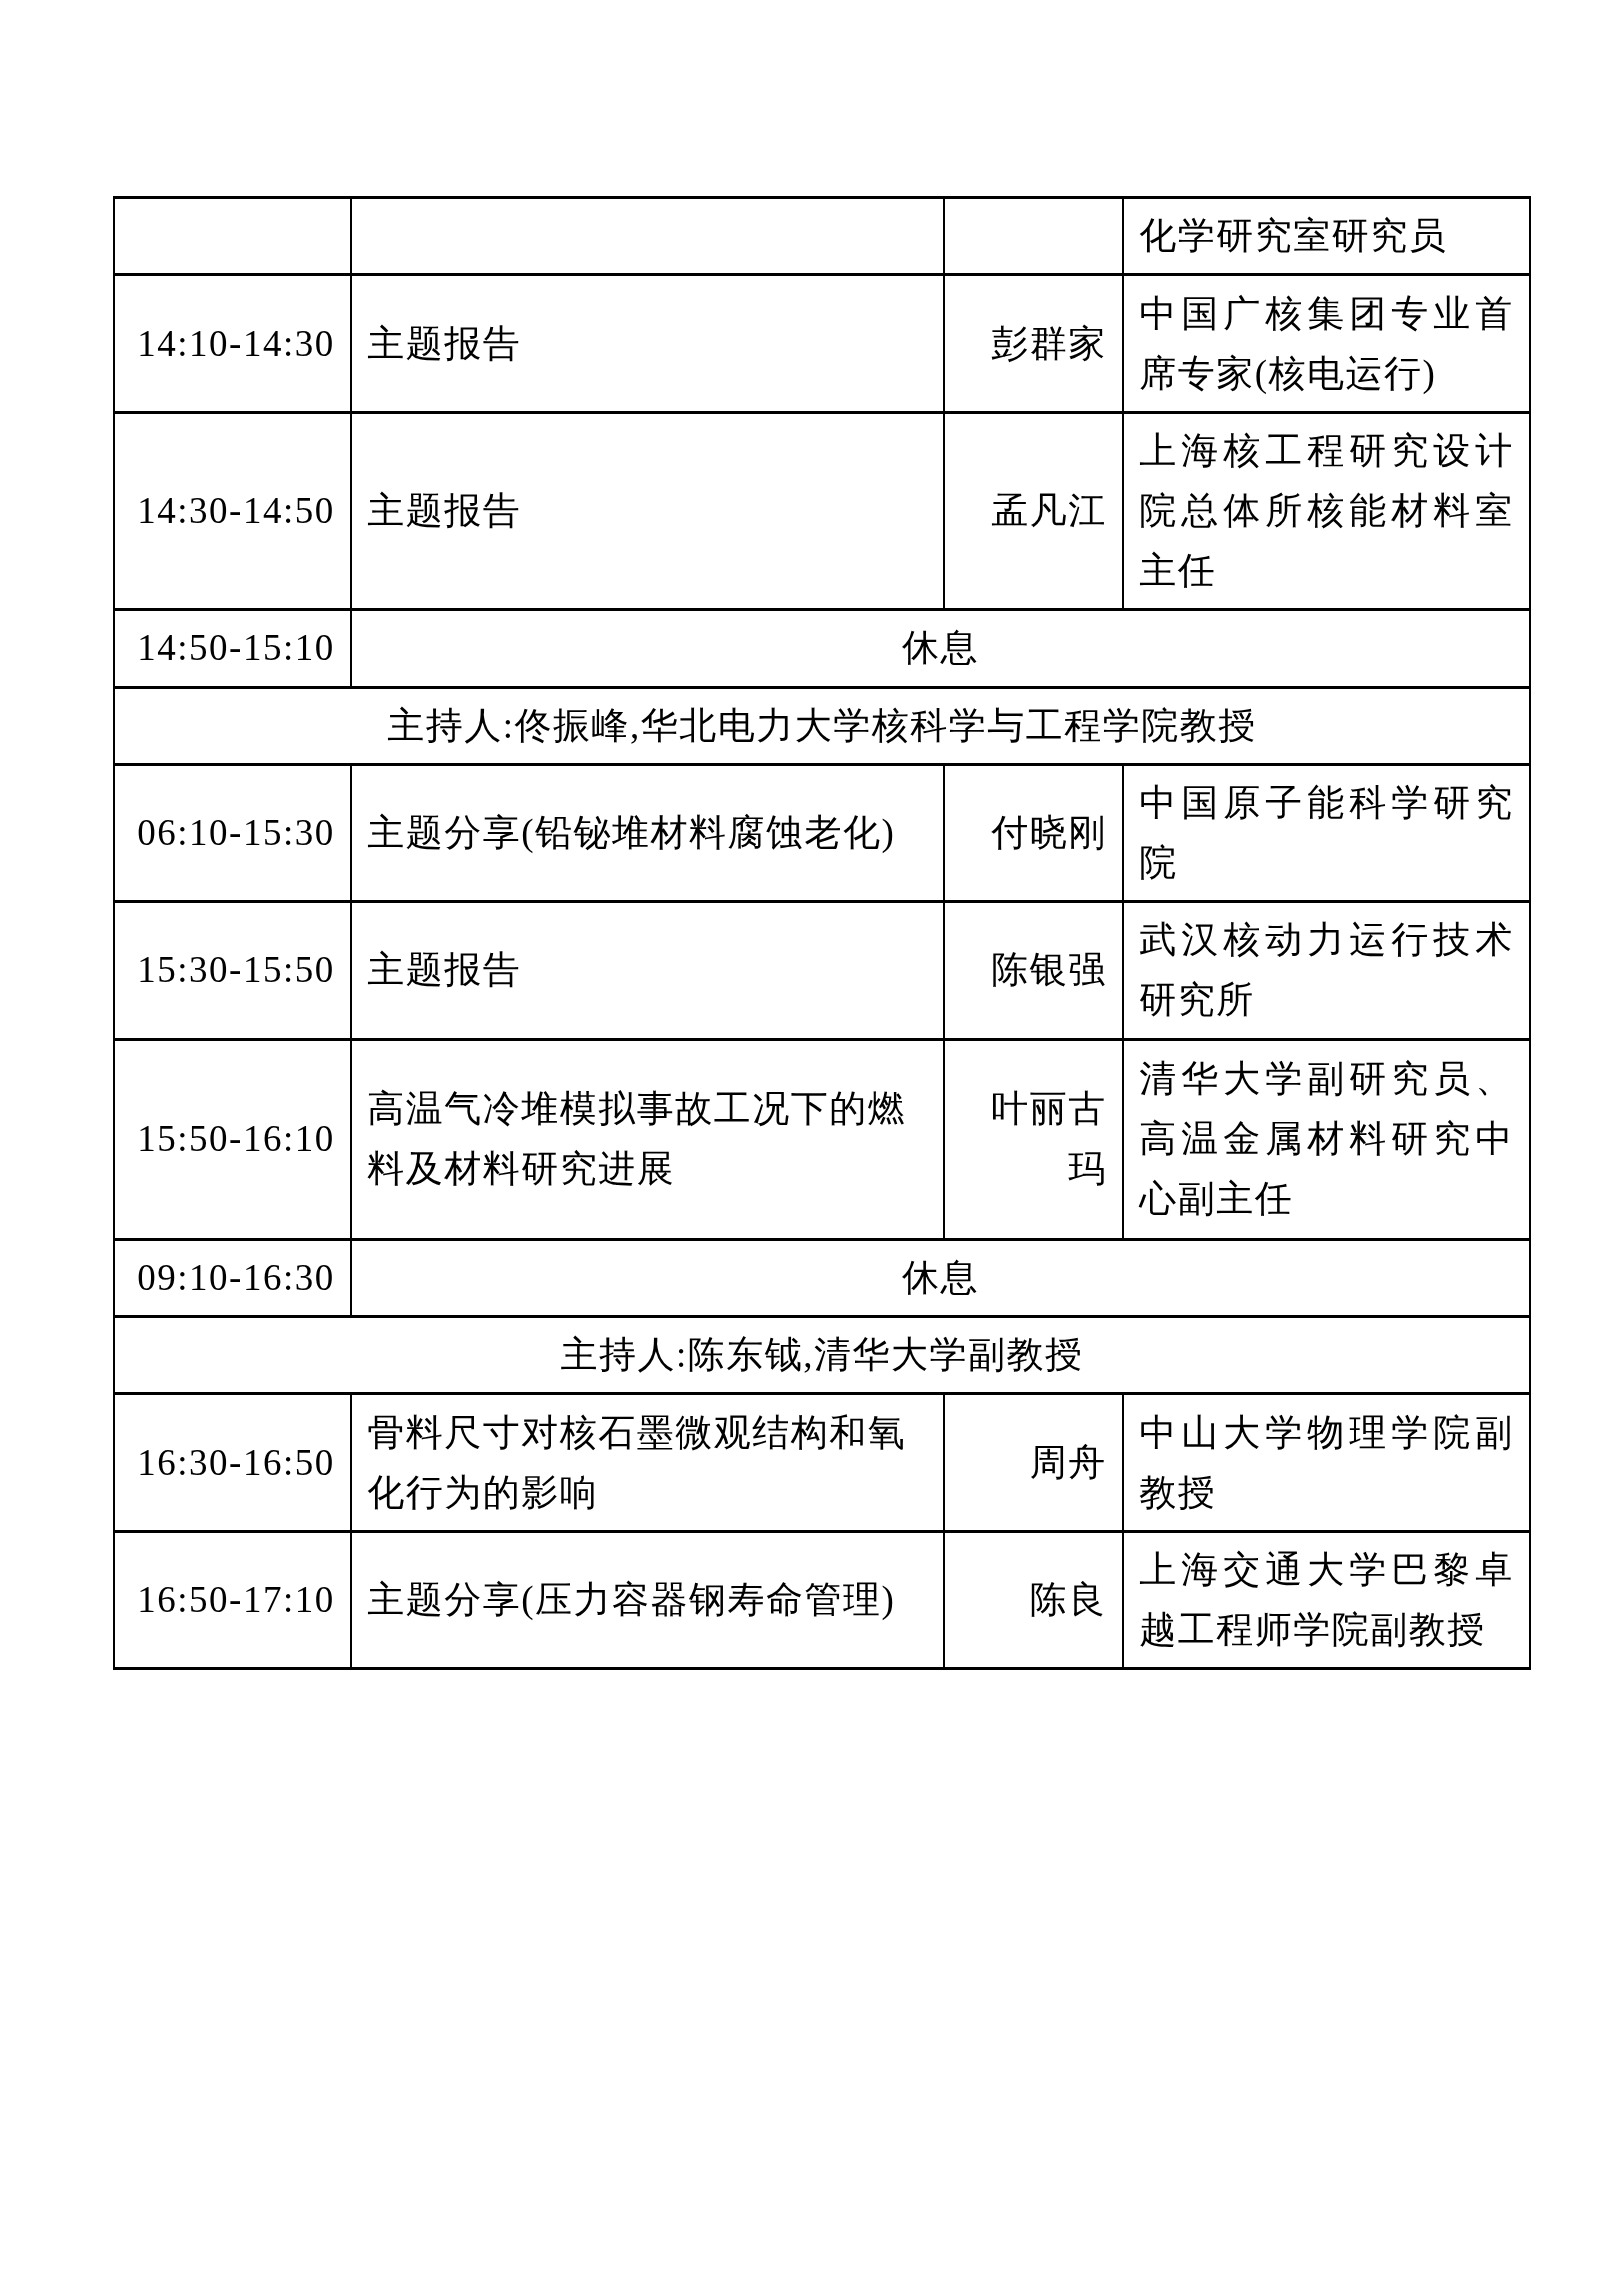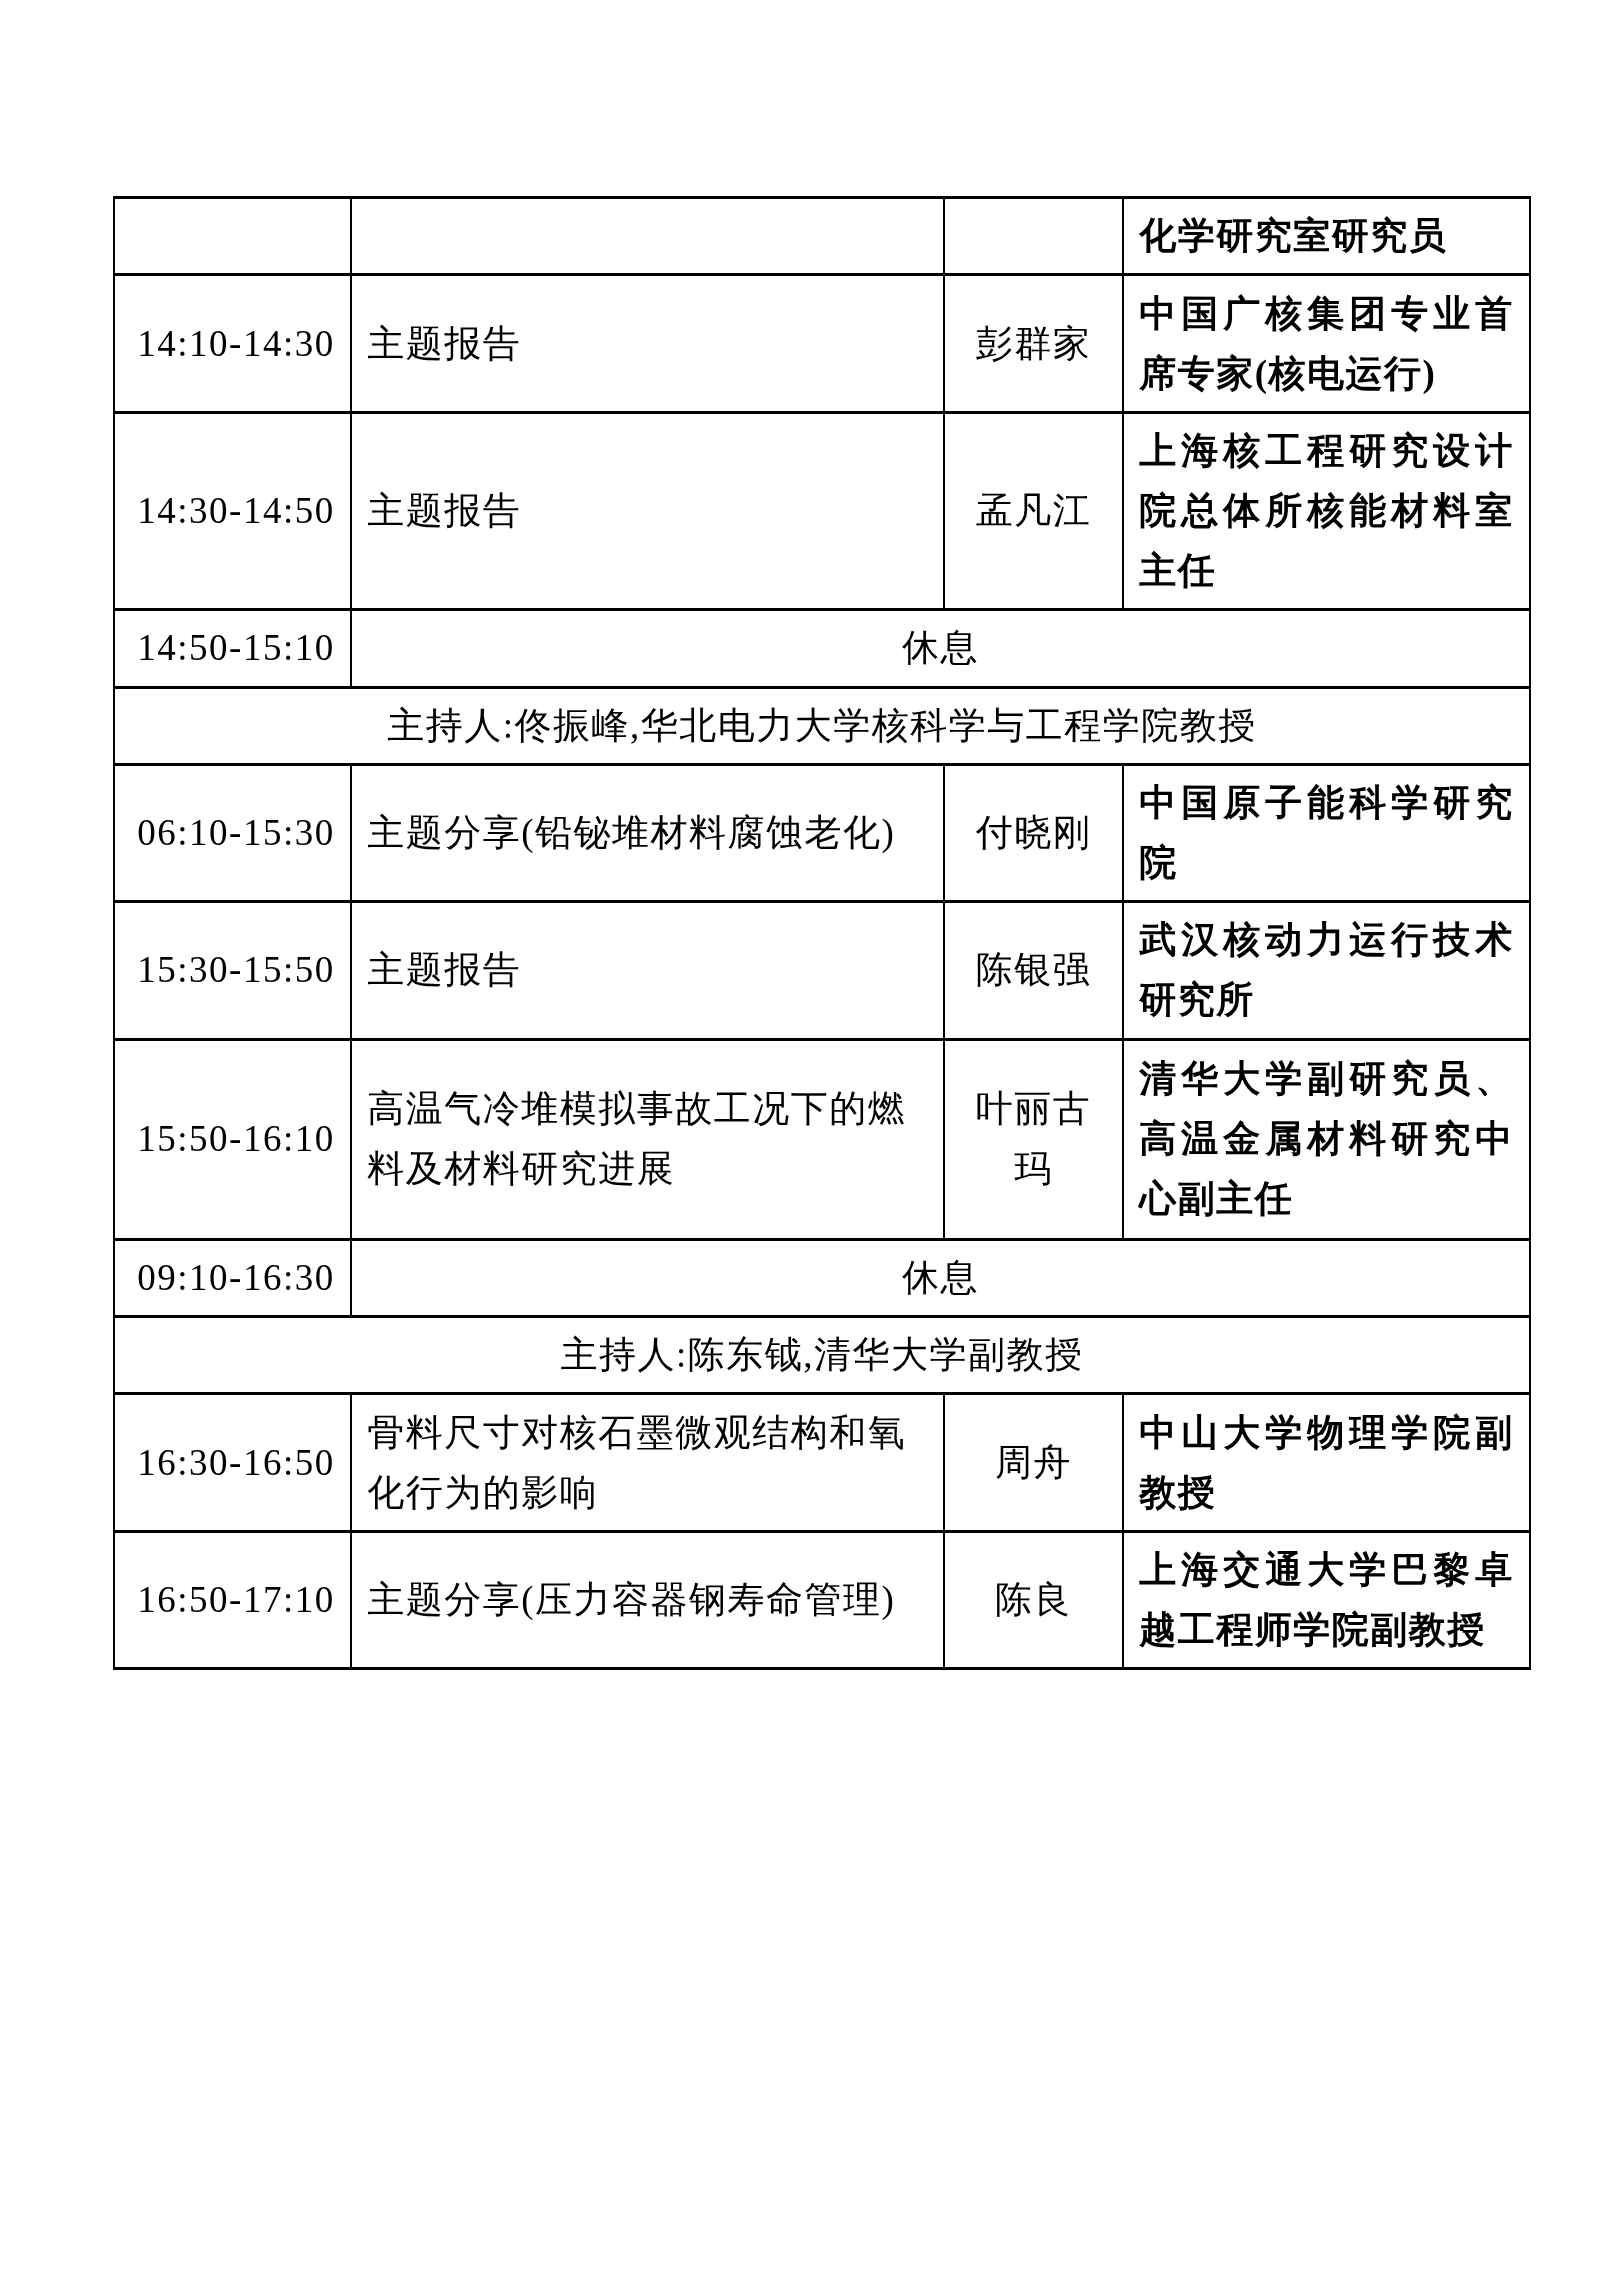--- a/index.html
+++ b/index.html
@@ -32,22 +32,22 @@
     word-break:break-all;
     overflow:hidden;
   }
   td.time{
     text-align:right;
     letter-spacing:0;
     padding:7.2px 3.1px;
     white-space:nowrap;
   }
   td.topic{text-align:left;}
-  td.speaker{text-align:center;padding:7.2px 17.4px;}
-  td.affil{text-align:justify;font-weight:bold;}
+  td.speaker{text-align:right;padding:7.2px 17.4px;}
+  td.affil{text-align:justify;}
   td.center{text-align:center;}
   .bold{font-weight:normal;}
 </style>
 </head>
 <body>
 
 <div class="page">
   <table class="schedule">
     <colgroup>
       <col style="width:237px">

